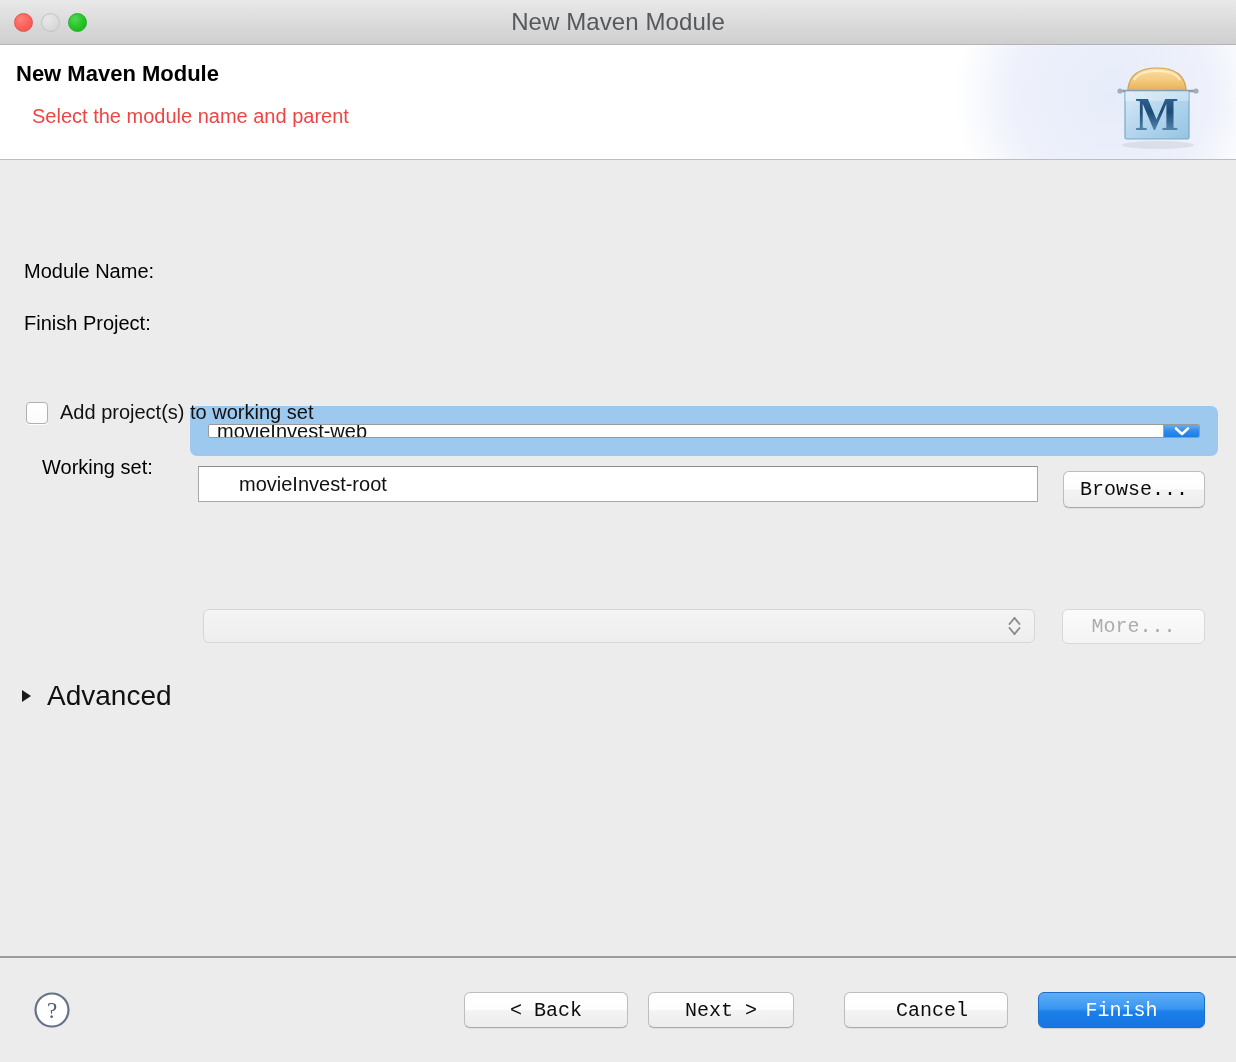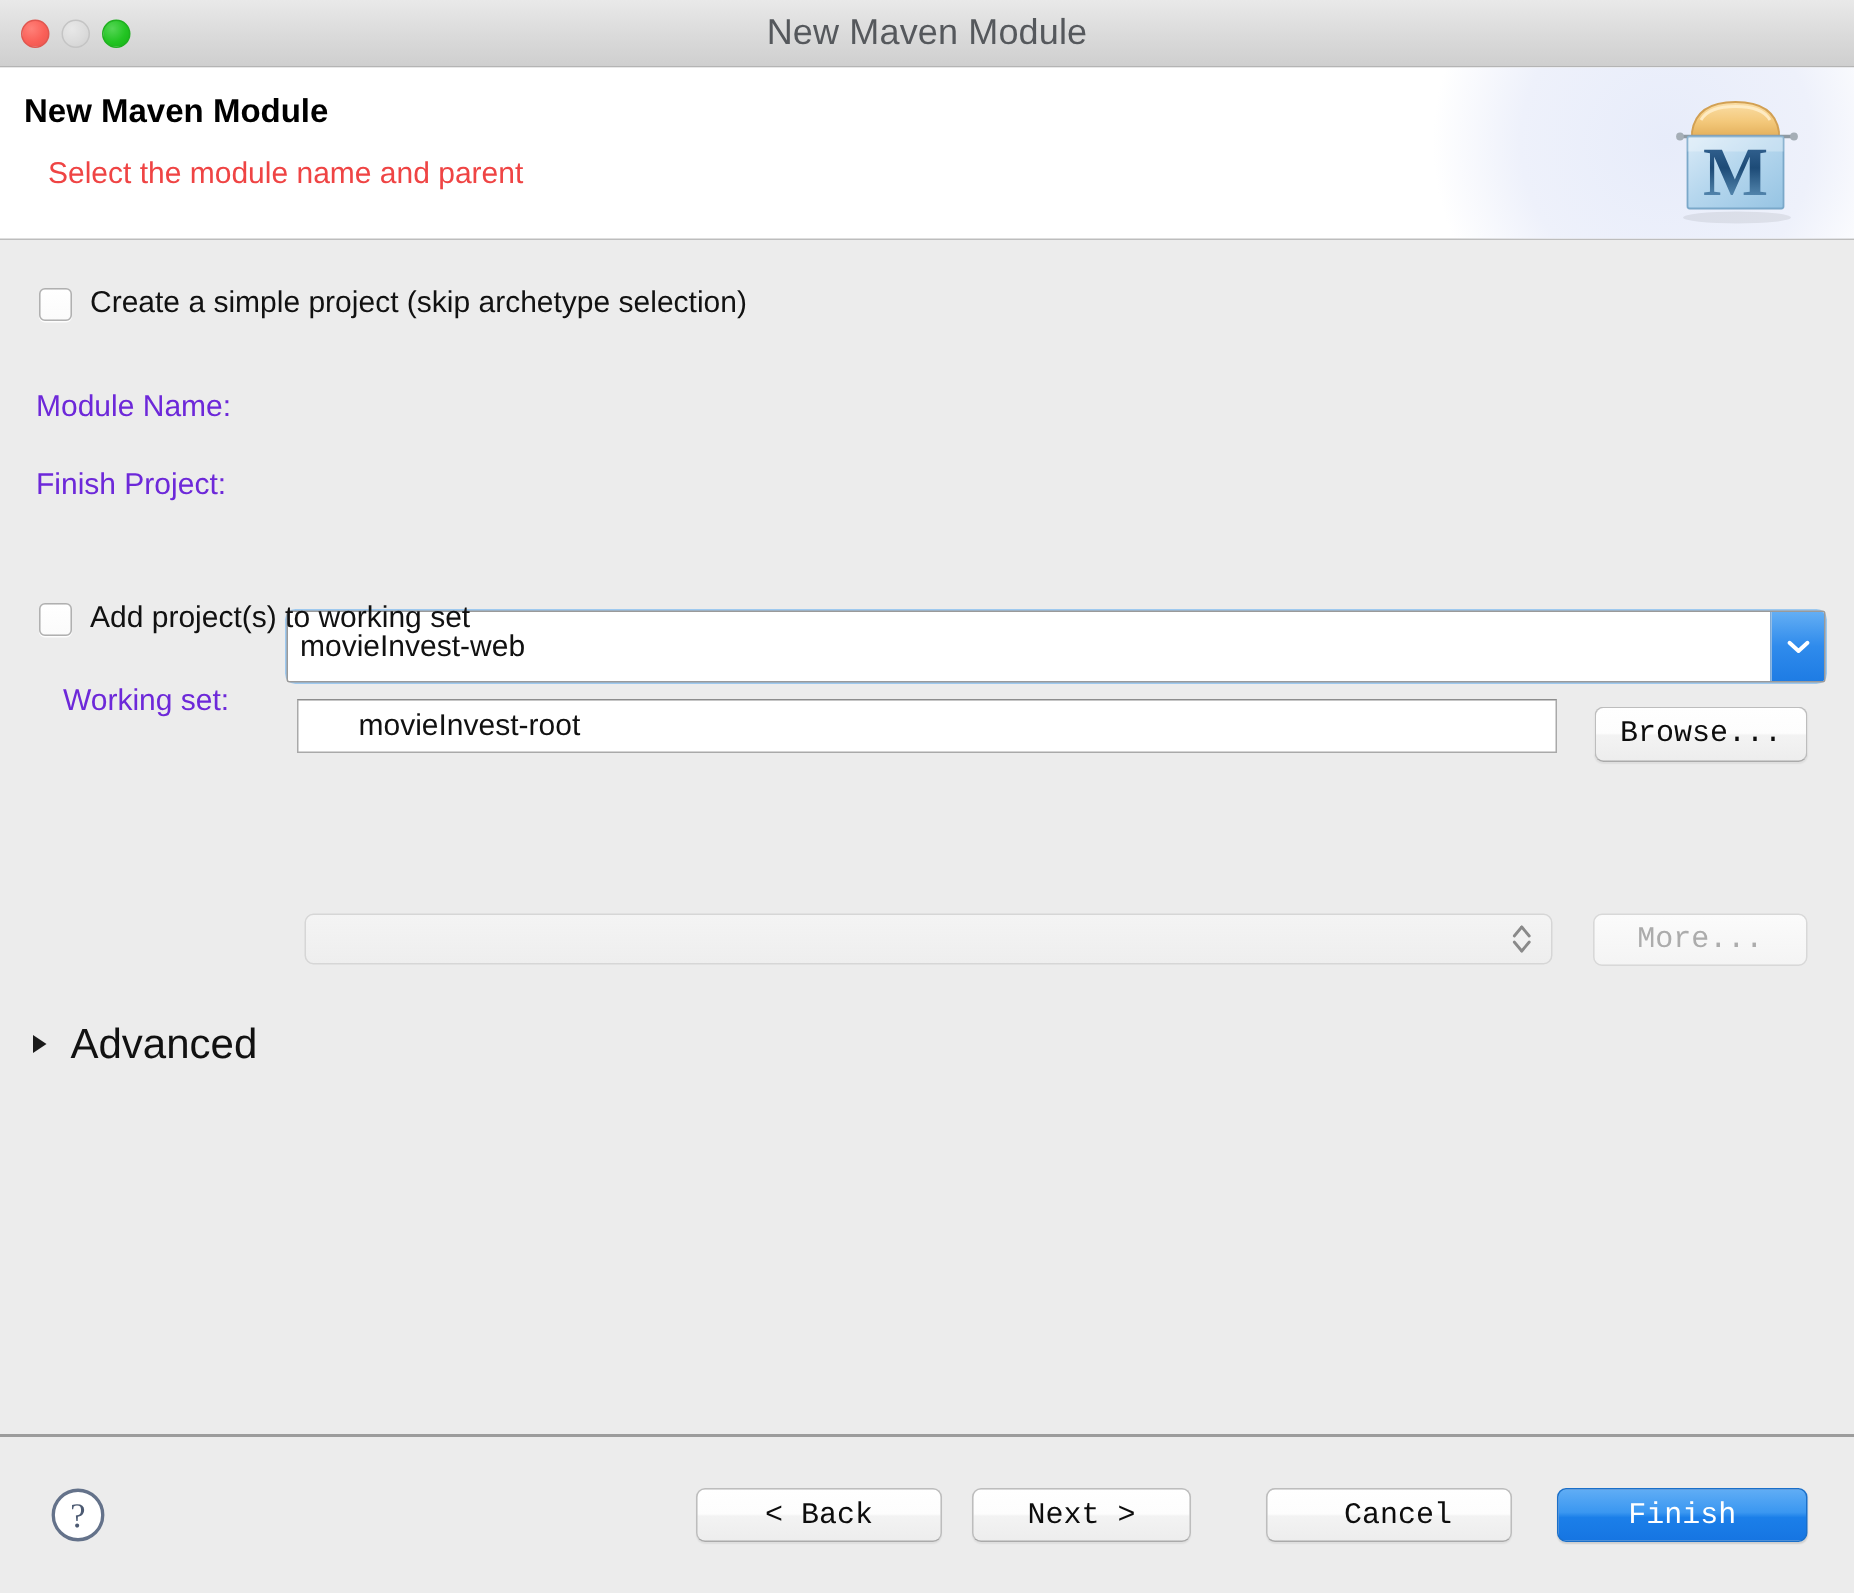--- a/index.html
+++ b/index.html
@@ -123,21 +123,21 @@
   }
   .cb-label {
     font-size: 20px;
     color: #111111;
     margin-left: 12px;
     vertical-align: middle;
   }
 
   .field-label {
     font-size: 20px;
-    color: #6d28d9;
+    color: #000000;
     white-space: nowrap;
   }
 
   
   .textfield {
     background: #ffffff;
     border: 1px solid #a9a9a9;
     border-top-color: #8d8d8d;
     font-size: 20px;
     color: #111111;
@@ -148,21 +148,21 @@
     line-height: 34px;
   }
 
   
   #modname-ring {
     position: absolute;
     left: 190px; top: 246px;
     width: 1028px; height: 50px;
     border-radius: 7px;
     background: #9ec9ef;
-    padding: 1px;
+    padding: 18px;
   }
   #modname-inner {
     position: relative;
     width: 100%; height: 100%;
     display: flex;
     background: #ffffff;
     border: 1px solid #9a9a9a;
     border-radius: 2px;
     overflow: hidden;
   }
@@ -343,23 +343,20 @@
 
       <rect x="21" y="33" width="64" height="48" rx="1.5" fill="url(#boxg)" stroke="#7aa8c9" stroke-width="1.2"></rect>
       <rect x="21" y="33" width="64" height="10" fill="#ffffff" opacity="0.28"></rect>
 
       <text x="53" y="72" font-family="'Liberation Serif', serif" font-size="46" font-weight="bold" fill="url(#mg)" text-anchor="middle">M</text>
     </svg>
   </div>
 
   <div id="body">
 
-    <div class="row" style="left:26px; top:31px;">
-      <span class="cbox"></span><span class="cb-label">Create a simple project (skip archetype selection)</span>
-    </div>
 
     <div class="row field-label" style="left:24px; top:100px;">Module Name:</div>
 
     <div id="modname-ring">
       <div id="modname-inner">
         <input id="modname-input" type="text" value="movieInvest-web" style="">
         <div id="modname-drop">
           <svg width="18" height="12" viewBox="0 0 18 12">
             <path d="M3 3.5 L9 9 L15 3.5" fill="none" stroke="#ffffff" stroke-width="2.6" stroke-linecap="round" stroke-linejoin="round"></path>
           </svg>

